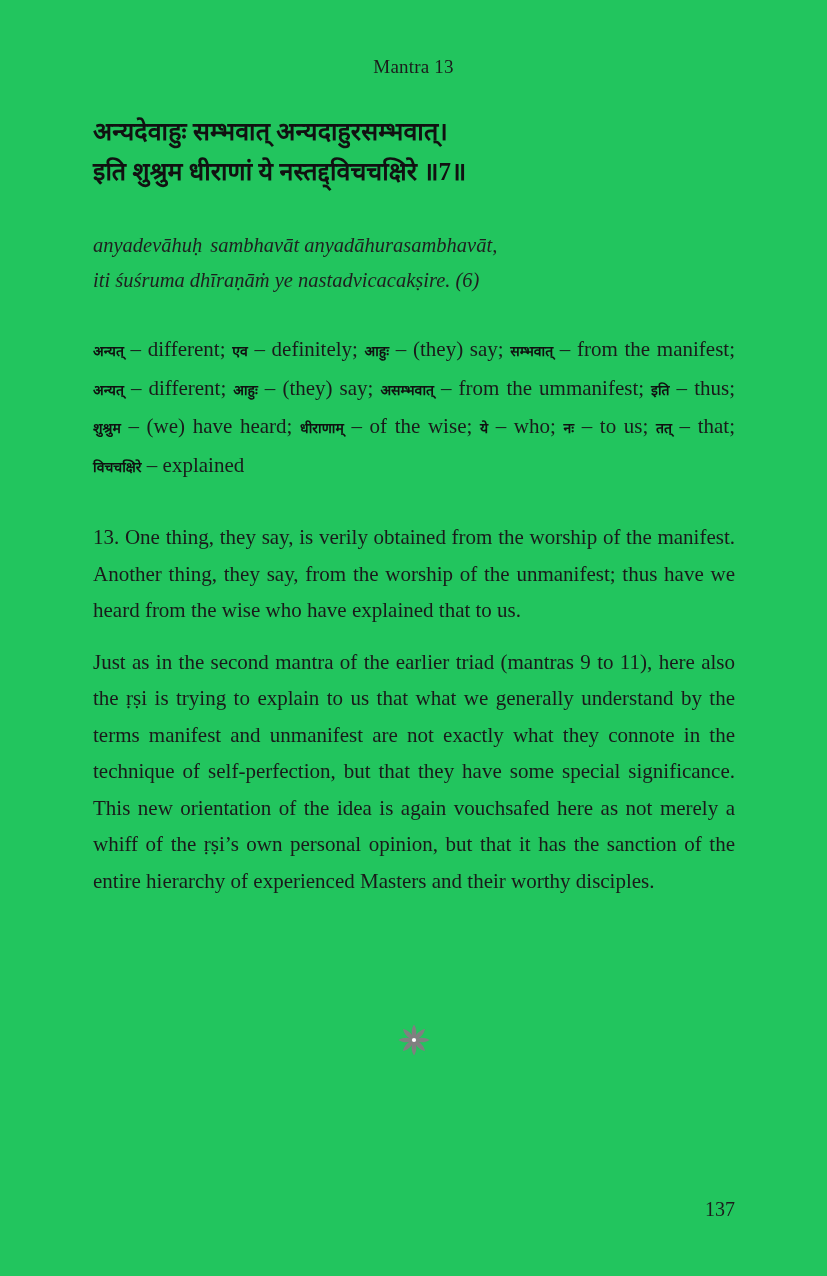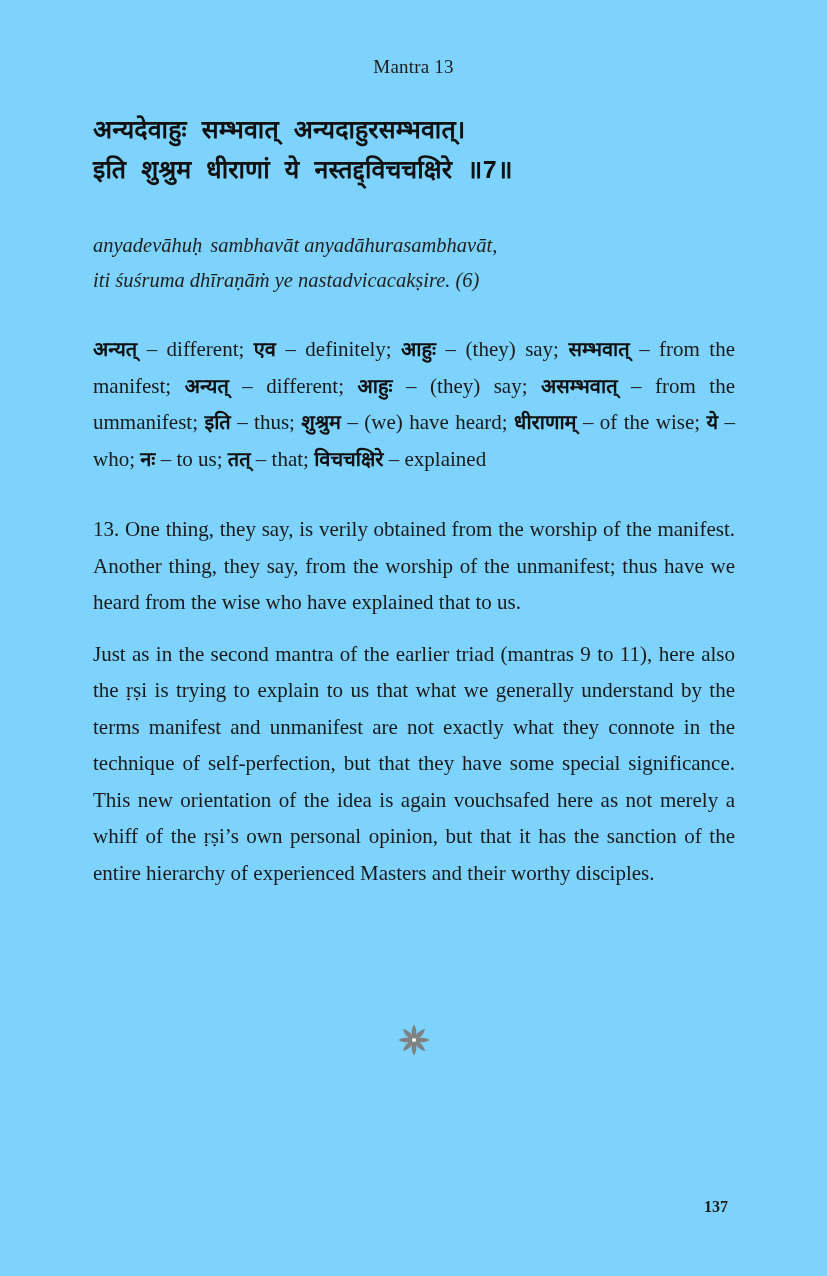--- a/index.html
+++ b/index.html
@@ -11,21 +11,21 @@
   body {
     font-family: "Liberation Serif", "DejaVu Serif", serif;
     color: #1a1a1a;
     -webkit-font-smoothing: antialiased;
   }
   .page {
     position: relative;
     width: 827px;
     height: 1276px;
     margin: 0 auto;
-    background: #7dd3fc;
+    background: #22c55e;
     overflow: hidden;
     box-sizing: border-box;
   }
 
   
   .running-head {
     position: absolute;
     top: 56px;
     left: 0;
     width: 827px;
@@ -38,21 +38,21 @@
   
   .content {
     position: absolute;
     left: 93px;
     top: 112px;
     width: 642px;
   }
 
   
   .verse {
-    font-family: Liberation Mono, monospace;
+    font-family: Liberation Serif, serif;
     font-weight: 700;
     font-size: 25px;
     line-height: 40px;
     color: #111111;
     letter-spacing: 0.1px;
   }
   .verse .verse-line {
     display: block;
     white-space: nowrap;
   }
@@ -79,21 +79,21 @@
     margin-top: 33px;
     font-size: 21px;
     line-height: 36.5px;
     text-align: justify;
     text-justify: inter-word;
     color: #1a1a1a;
   }
   .gloss .dev {
     font-family: "Liberation Sans", "DejaVu Sans", sans-serif;
     font-weight: 700;
-    font-size: 20px;
+    font-size: 14px;
     color: #101010;
   }
 
   
   .para {
     margin-top: 30px;
     font-size: 21px;
     line-height: 36.5px;
     text-align: justify;
     text-justify: inter-word;
@@ -115,25 +115,24 @@
     top: 1022px;
     width: 827px;
     text-align: center;
     line-height: 0;
   }
   .ornament svg { display: inline-block; }
 
   
   .folio {
     position: absolute;
-    right: 99px;
+    right: 92px;
     top: 1198px;
-    font-size: 16px;
+    font-size: 20px;
     color: #1c1c1c;
-    font-weight: bold;
   }
 </style>
 </head>
 <body>
 
 <div class="page">
 
   <div class="running-head">
     <span>Mantra 13</span>
   </div>

